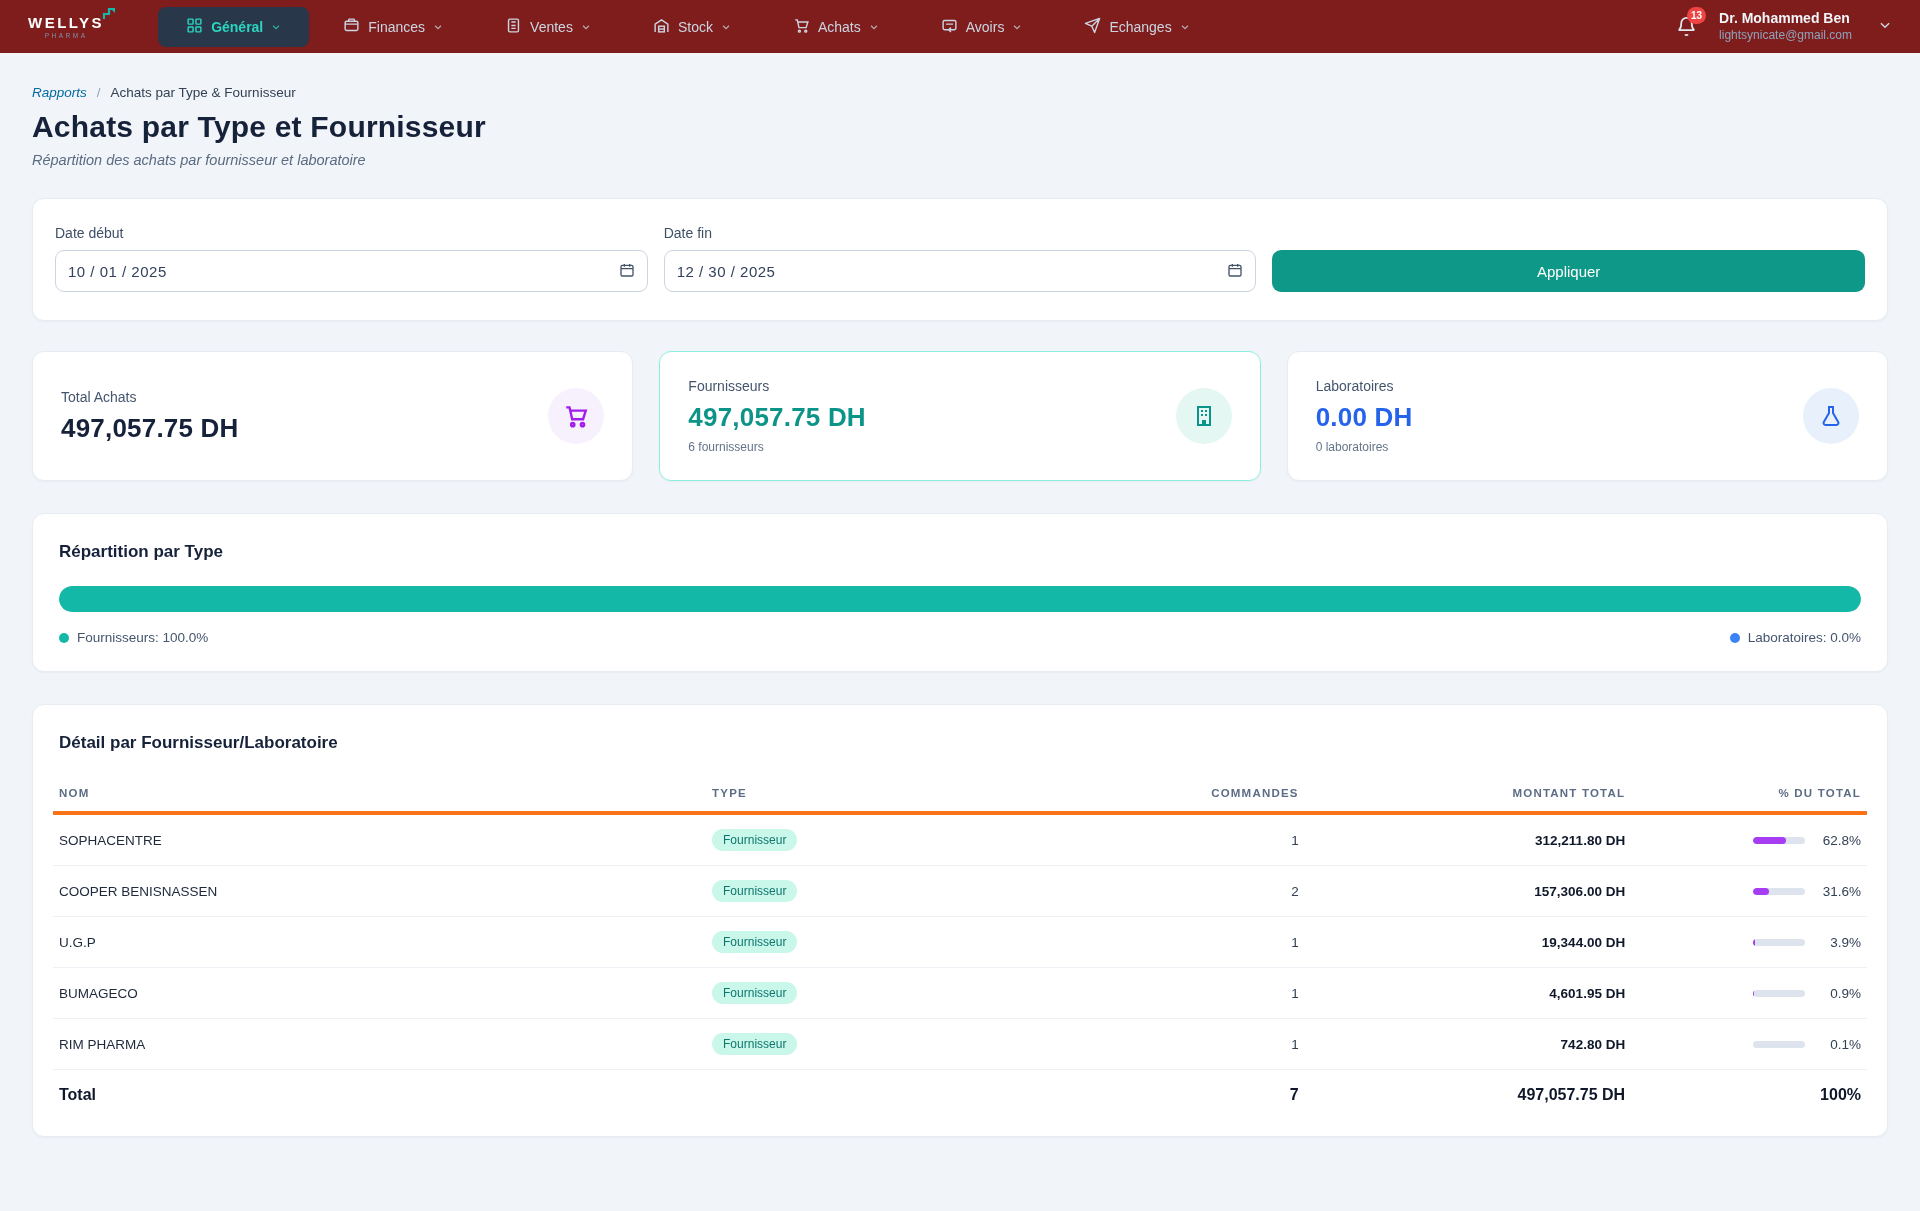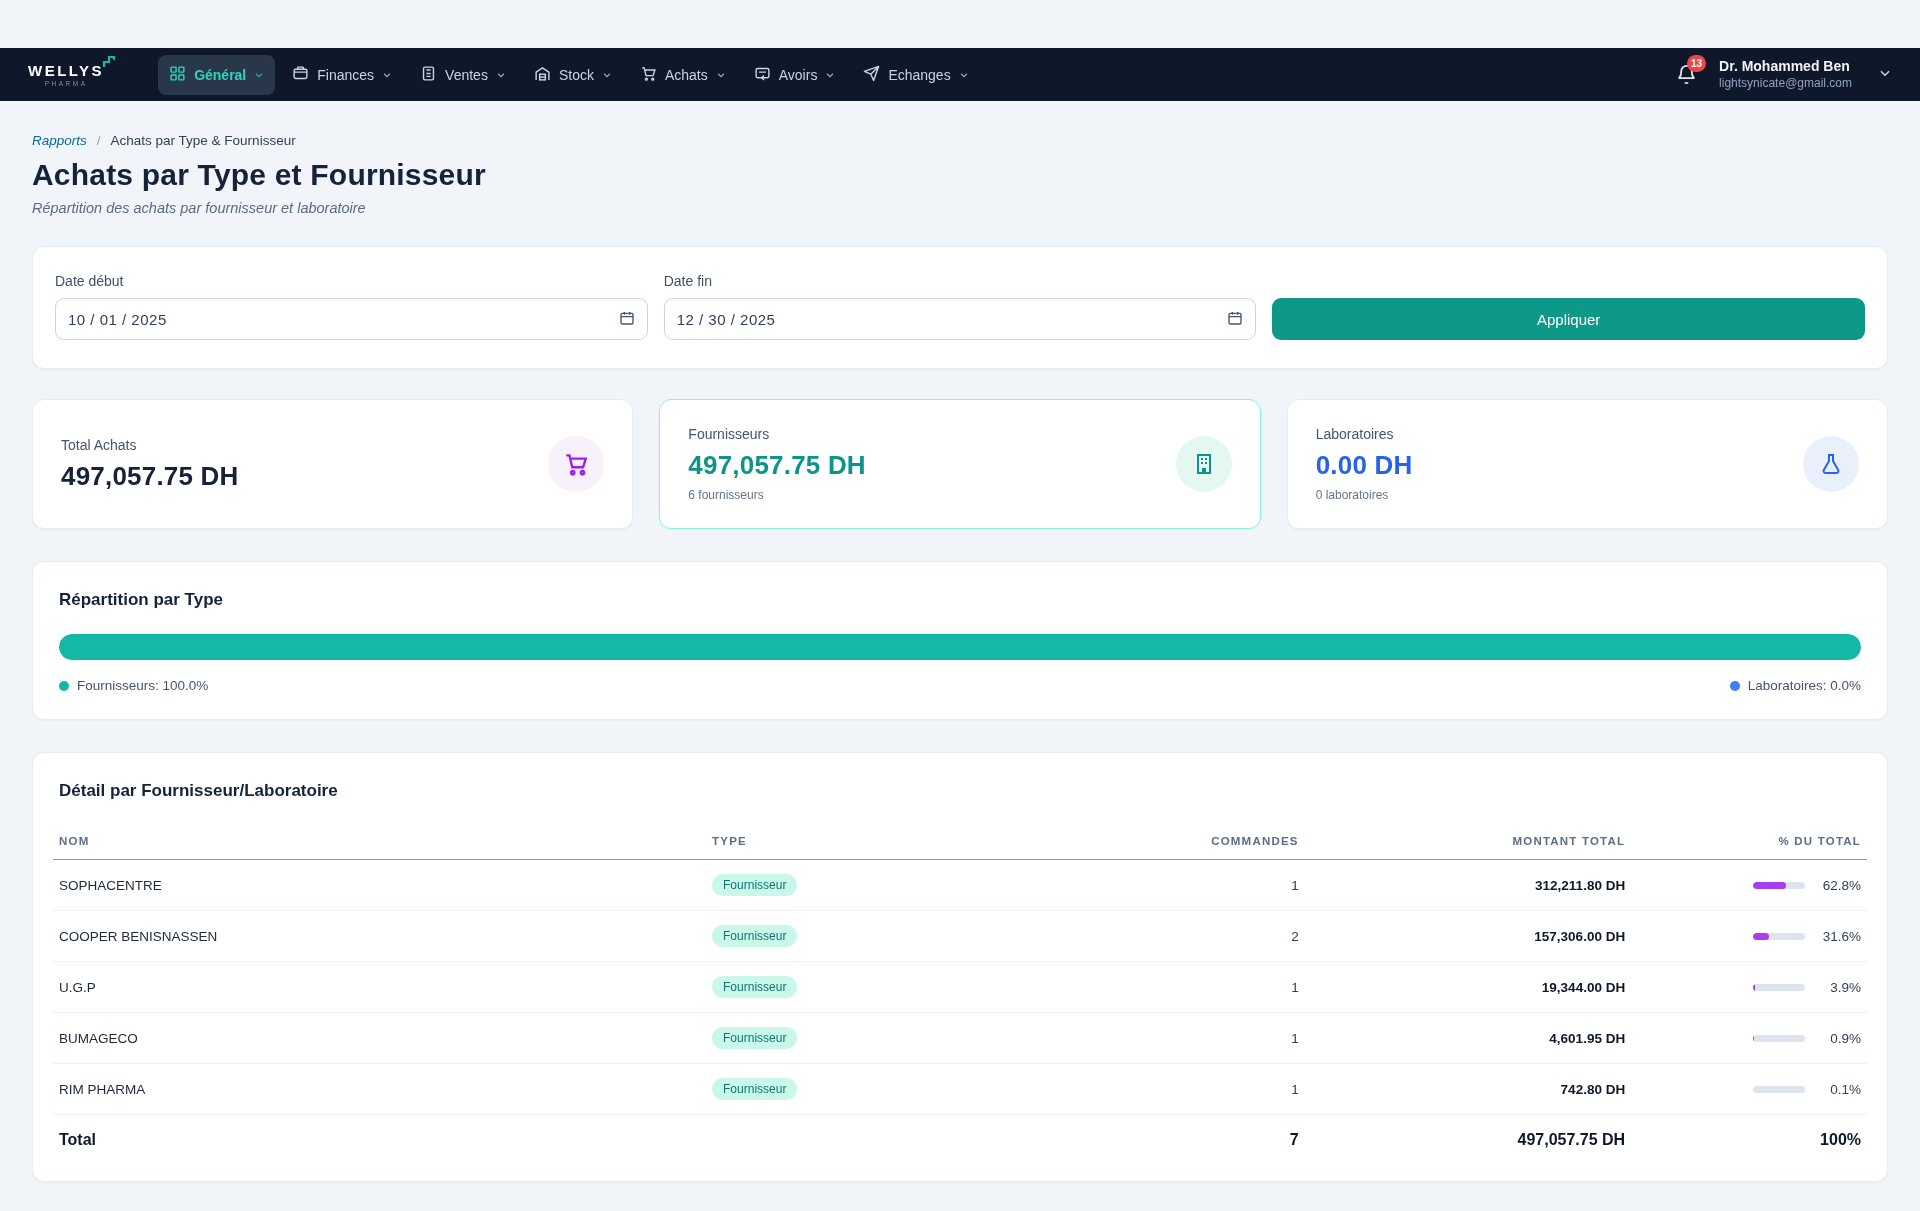--- a/index.html
+++ b/index.html
@@ -7,31 +7,31 @@
   html,body { width:1920px; height:1211px; }
   body {
     font-family:"Liberation Sans", sans-serif;
     background:#f1f5f9;
     color:#0f172a;
     overflow:hidden;
   }
 
   
   .navbar {
-    height:53px; background:#0f172a; display:flex; align-items:center;
-    padding:0 28px; gap:28px;margin-top:48px;
+    height:53px; background:#7f1d1d; display:flex; align-items:center;
+    padding:0 28px; gap:28px;
   }
   .logo { display:flex; flex-direction:column; align-items:center; position:relative; margin-right:26px; }
   .logo-name { color:#fff; font-weight:700; font-size:15px; letter-spacing:2.5px; }
   .logo-sub { color:#7d93ab; font-size:6.5px; letter-spacing:2.5px; margin-top:1px; }
   .logo-mark { position:absolute; top:-8px; right:-13px; }
   .nav-menu { display:flex; align-items:center; gap:6px; flex:1; }
   .nav-item {
     display:flex; align-items:center; gap:8px; color:#cbd5e1;
-    font-size:14px; padding:10px 11px; border-radius:8px; cursor:pointer; white-space:nowrap;
+    font-size:14px; padding:10px 28px; border-radius:8px; cursor:pointer; white-space:nowrap;
   }
   .nav-item svg { flex:none; }
   .nav-item .chev { opacity:.75; }
   .nav-item.active { background:#28374a; color:#2dd4bf; font-weight:600; }
   .nav-right { display:flex; align-items:center; gap:22px; }
   .bell-wrap { position:relative; cursor:pointer; padding-top:3px; }
   .bell-badge {
     position:absolute; top:-6px; right:-9px; background:#ef4444; color:#fff;
     font-size:10px; font-weight:700; min-width:17px; height:17px; border-radius:9px;
     display:flex; align-items:center; justify-content:center; padding:0 4px;
@@ -95,21 +95,21 @@
   .dot { width:10px; height:10px; border-radius:50%; display:inline-block; }
   .dot.teal { background:#14b8a6; }
   .dot.blue { background:#3b82f6; }
 
   
   .detail { margin-top:32px; padding:28px 20px 18px; }
   .detail .section-title { padding:0 6px; }
   table { width:100%; border-collapse:collapse; margin-top:24px; }
   th {
     font-size:11.5px; color:#5c6d85; letter-spacing:1.2px; font-weight:700;
-    padding:10px 6px 12px; border-bottom:1px solid #f97316; text-transform:uppercase;
+    padding:10px 6px 12px; border-bottom:4px solid #f97316; text-transform:uppercase;
   }
   td { padding:14px 6px; border-bottom:1px solid #edf1f6; font-size:13.5px; color:#1e293b; }
   .al { text-align:left; }
   .ar { text-align:right; }
   td.montant { font-weight:700; color:#0f172a; }
   td.cmd { color:#334155; }
   .type-badge {
     display:inline-block; background:#c9f7ea; color:#0f766e; font-size:12px;
     padding:4px 11px; border-radius:999px;
   }

